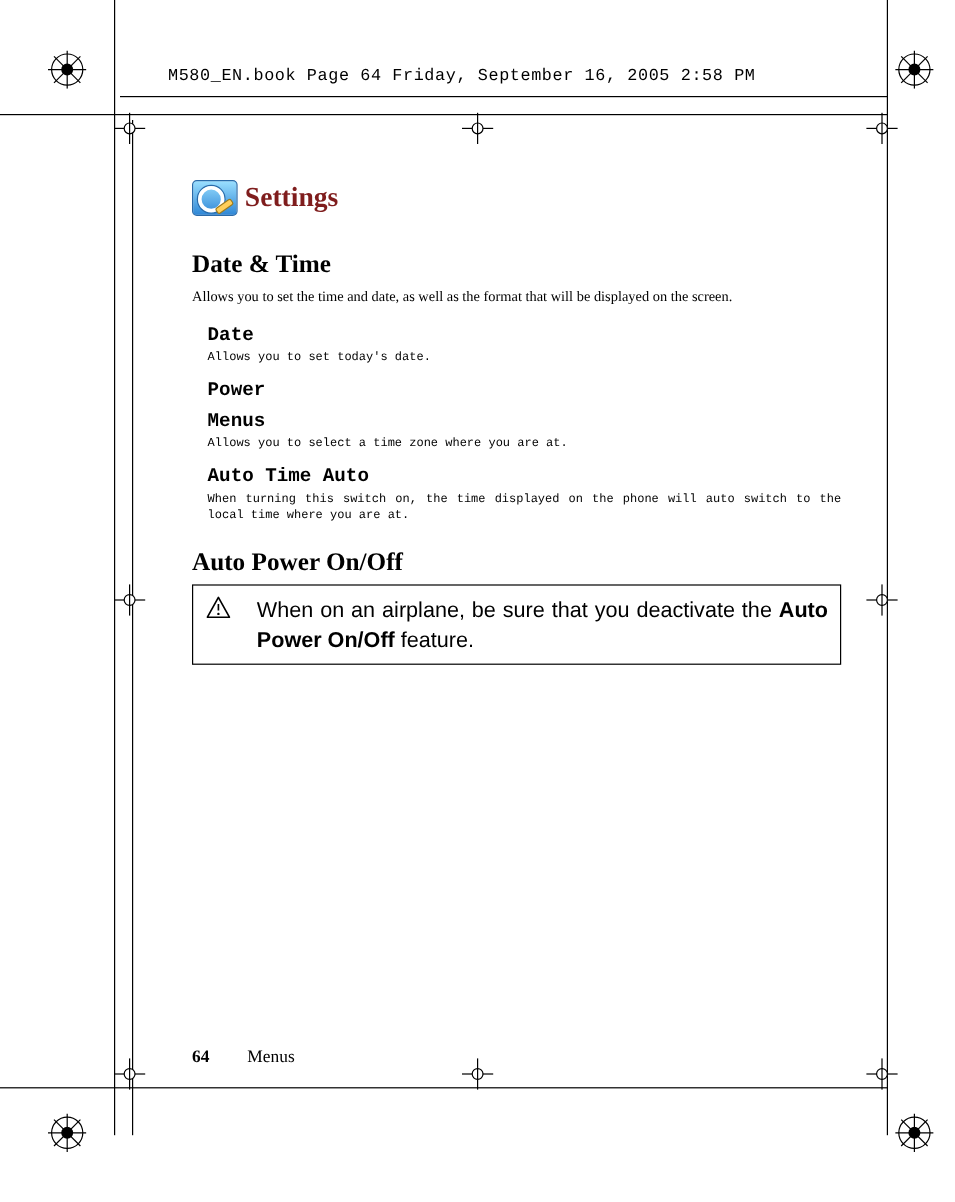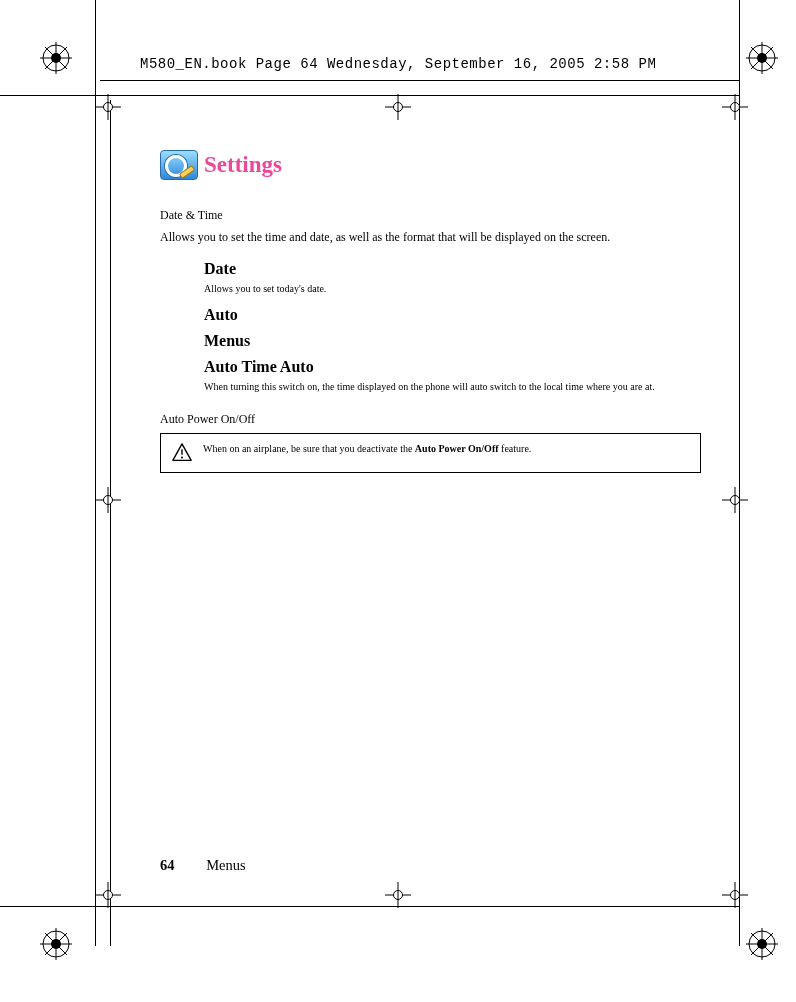--- a/index.html
+++ b/index.html
@@ -60,42 +60,42 @@
   }
   .settings-icon::before{
     content:""; position:absolute; width:16px; height:16px; border:3px solid #fff; border-radius:50%;
     left:4px; top:4px;
     box-shadow:0 0 0 1px #2a6aa8;
   }
   .settings-icon::after{
     content:""; position:absolute; width:14px; height:4px; background:#ffcf5a; border:1px solid #9a7a20;
     transform:rotate(-35deg); right:2px; bottom:4px; border-radius:2px;
   }
-  .settings-title { font-size: 23px; font-weight: bold; color:#ec4899; font-family: Georgia, serif;}
-
-  h3.section { font-size: 12px; font-weight: normal; margin-top: 4px; margin-bottom: 6px; }
+  .settings-title { font-size: 23px; font-weight: bold; color:#7f1d1d; font-family: Georgia, serif;}
+
+  h3.section { font-size: 21px; font-weight: bold; margin-top: 4px; margin-bottom: 6px; }
   p.desc { font-size: 12px; line-height: 1.45; text-align: justify; margin-bottom: 14px; }
 
-  .sub { margin-left: 44px; }
+  .sub { margin-left: 13px; font-family: Liberation Mono, monospace; }
   h4.sub-title { font-size: 16px; font-weight: bold; margin-top: 8px; margin-bottom: 4px; }
   p.sub-desc { font-size: 10px; line-height: 1.4; text-align: justify; margin-bottom: 10px; }
 
   .note-box {
     border: 1.5px solid #000;
     padding: 8px 10px;
     display:flex; gap:10px; align-items:flex-start;
     margin-top: 6px;
   }
   .warn-icon svg { width:22px; height:22px; display:block; }
-  .note-text { font-family: Liberation Serif, serif; font-size: 10px; line-height:1.35; text-align:justify;}
+  .note-text { font-family: Liberation Sans, sans-serif; font-size: 18px; line-height:1.35; text-align:justify;margin-left:11px;}
   .note-text b { font-weight: bold; }
 
   .footer {
     position:absolute;
-    left: 160px; bottom: 128px;
+    left: 160px; bottom: 112px;
     font-size: 14.5px;
   }
   .footer b { font-weight: bold; margin-right: 28px; }
 
 </style>
 </head>
 <body>
 
 <div class="page">
 
@@ -173,39 +173,40 @@
   <div class="crosshair ch-bot-left">
       <div class="dot"></div>
     </div>
   <div class="crosshair ch-bot-mid">
       <div class="dot"></div>
     </div>
   <div class="crosshair ch-bot-right">
       <div class="dot"></div>
     </div>
 
-  <div class="header-text">M580_EN.book  Page 64  Wednesday, September 16, 2005  2:58 PM</div>
+  <div class="header-text">M580_EN.book  Page 64  Friday, September 16, 2005  2:58 PM</div>
 
   <div class="content">
     <div class="settings-head">
       <div class="settings-icon"></div>
       <span class="settings-title">Settings</span>
     </div>
 
     <h3 class="section">Date &amp; Time</h3>
     <p class="desc">Allows you to set the time and date, as well as the format that will be displayed on the screen.</p>
 
     <div class="sub">
       <h4 class="sub-title"> Date</h4>
       <p class="sub-desc">Allows you to set today's date.</p>
 
-      <h4 class="sub-title">Auto</h4>
+      <h4 class="sub-title">Power</h4>
 
       <h4 class="sub-title">Menus</h4>
 
+      <p class="sub-desc">Allows you to select a time zone where you are at.</p>
 
       <h4 class="sub-title">Auto Time Auto</h4>
       <p class="sub-desc">When turning this switch on, the time displayed on the phone will auto switch to the local time where you are at.</p>
     </div>
 
     <h3 class="section" style="margin-top:18px">Auto Power On/Off</h3>
 
     <div class="note-box">
       <div class="warn-icon">
         <svg viewBox="0 0 24 24">

